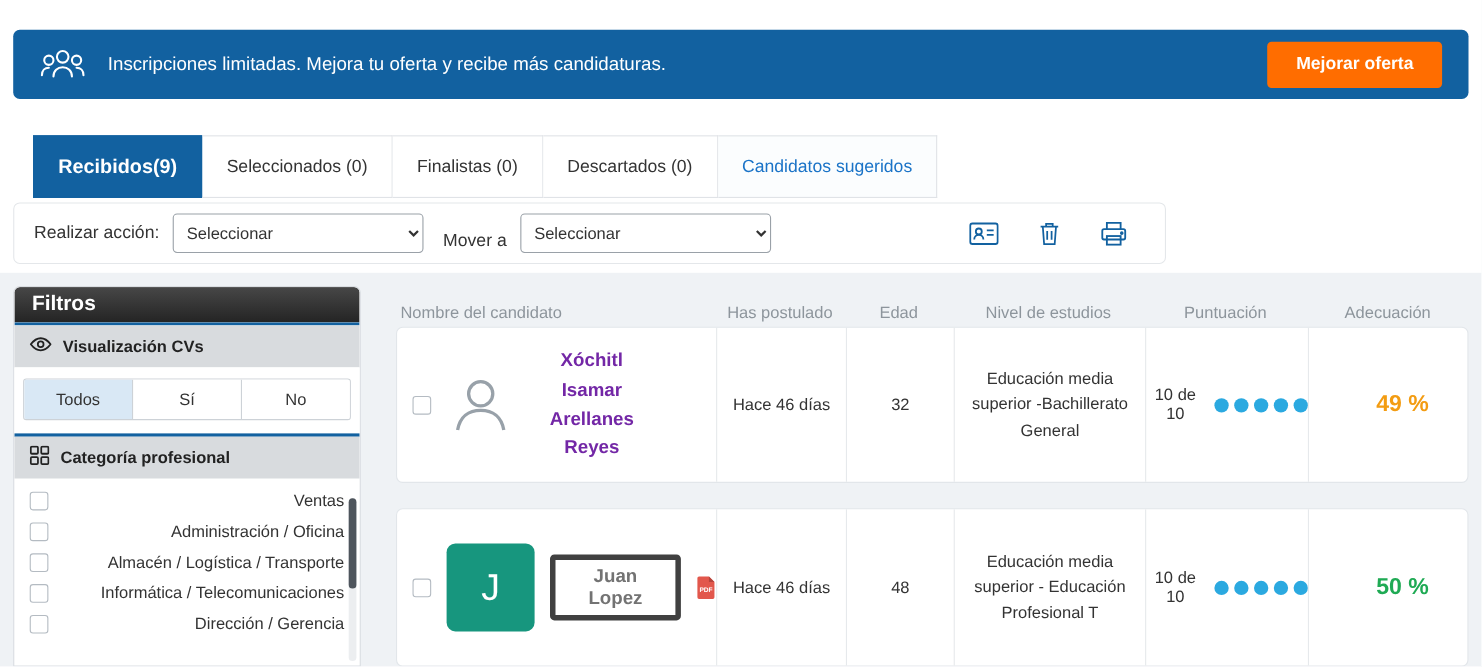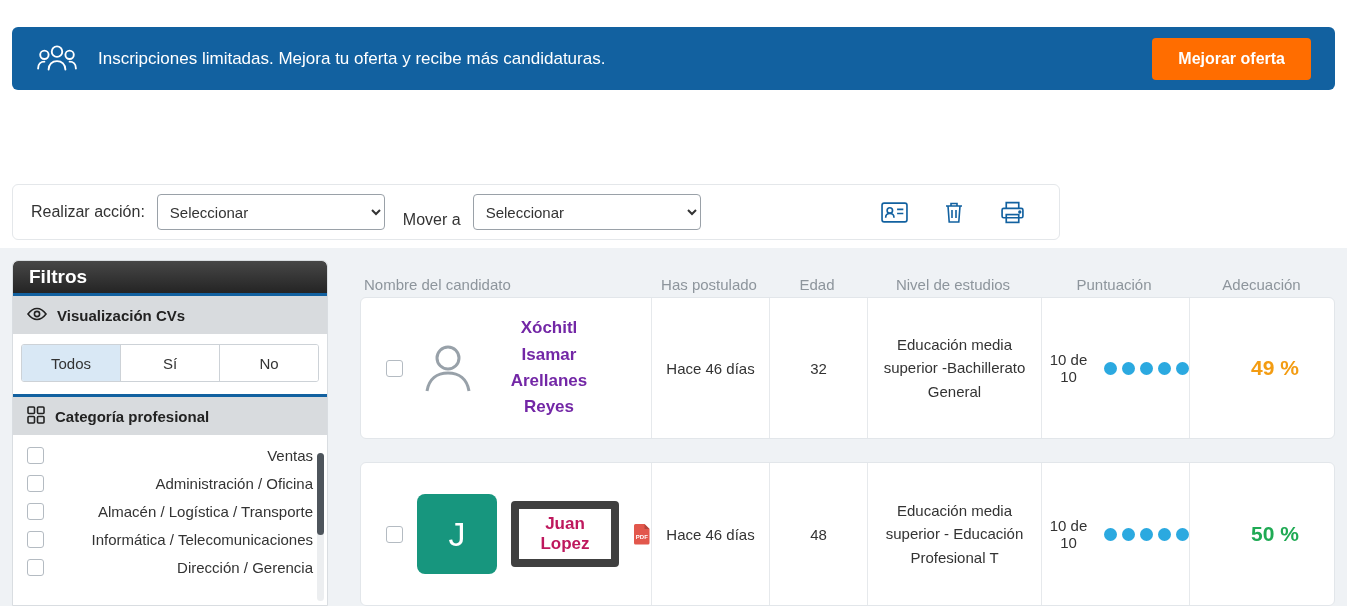--- a/index.html
+++ b/index.html
@@ -60,29 +60,29 @@
                   grid-template-columns:290px 118px 98px 174px 148px 147px; font-size:15px; color:#8d959c; }
   .th { text-align:center; }
   .th.first { text-align:left; padding-left:4px; }
 
   .row-card { position:absolute; left:360px; width:975px; background:#fff; border:1px solid #e2e6ea;
               border-radius:6px; display:grid; grid-template-columns:290px 118px 98px 174px 148px 147px; }
   .row-1 { top:297px; height:142px; }
   .row-2 { top:462px; height:144px; }
   .cell { display:flex; align-items:center; justify-content:center; border-left:1px solid #e6e9ec;
           font-size:15px; color:#333; text-align:center; }
-  .cell.name-cell { border-left:none; justify-content:flex-start; gap:14px; padding-left:14px;margin-left:11px; }
+  .cell.name-cell { border-left:none; justify-content:flex-start; gap:14px; padding-left:14px; }
   .edu { padding:0 8px; line-height:1.55; }
   .score-cell { gap:9px; }
   .dots { display:flex; gap:5px; }
   .dot { width:13px; height:13px; border-radius:50%; background:#2ba9e0; }
   .match { font-size:21px; font-weight:600;margin-left:24px; }
 
   .name-link { font-size:17px; font-weight:bold; color:#7327a6; line-height:1.55; max-width:112px; cursor:pointer; }
-  .name-link.current { color:#be185d; border:8px solid #404040; border-radius:4px; padding:5px 11px;
+  .name-link.current { color:#737373; border:5px solid #404040; border-radius:4px; padding:5px 11px;
                        max-width:none; line-height:1.2; }
   .avatar-letter { width:80px; height:80px; background:#17967e; border-radius:8px; color:#fff;
                    font-size:34px; display:flex; align-items:center; justify-content:center; flex:0 0 auto; }
   .avatar-placeholder { flex:0 0 auto; display:flex; align-items:center; }
   .pdf-icon { cursor:pointer; display:flex; align-items:center; }
 </style>
 </head>
 <body>
 
 <div class="screen">
@@ -96,20 +96,27 @@
         <circle cx="8" cy="13" r="4"></circle>
         <path d="M2 26c0-4 2.5-6.5 6-6.5"></path>
         <circle cx="32" cy="13" r="4"></circle>
         <path d="M38 26c0-4-2.5-6.5-6-6.5"></path>
       </svg>
     </span>
     <span class="banner-text">Inscripciones limitadas. Mejora tu oferta y recibe más candidaturas.</span>
     <button class="banner-btn">Mejorar oferta</button>
   </div>
 
+  <div class="tabs">
+    <div class="tab active">Recibidos(9)</div>
+    <div class="tab">Seleccionados (0)</div>
+    <div class="tab">Finalistas (0)</div>
+    <div class="tab">Descartados (0)</div>
+    <div class="tab link">Candidatos sugeridos</div>
+  </div>
 
   <div class="action-bar">
     <span class="ab-label">Realizar acción:</span>
     <select class="select-action">
       <option>Seleccionar</option>
     </select>
     <span class="ab-label mover-label">Mover a</span>
     <select class="select-move">
       <option>Seleccionar</option>
     </select>

